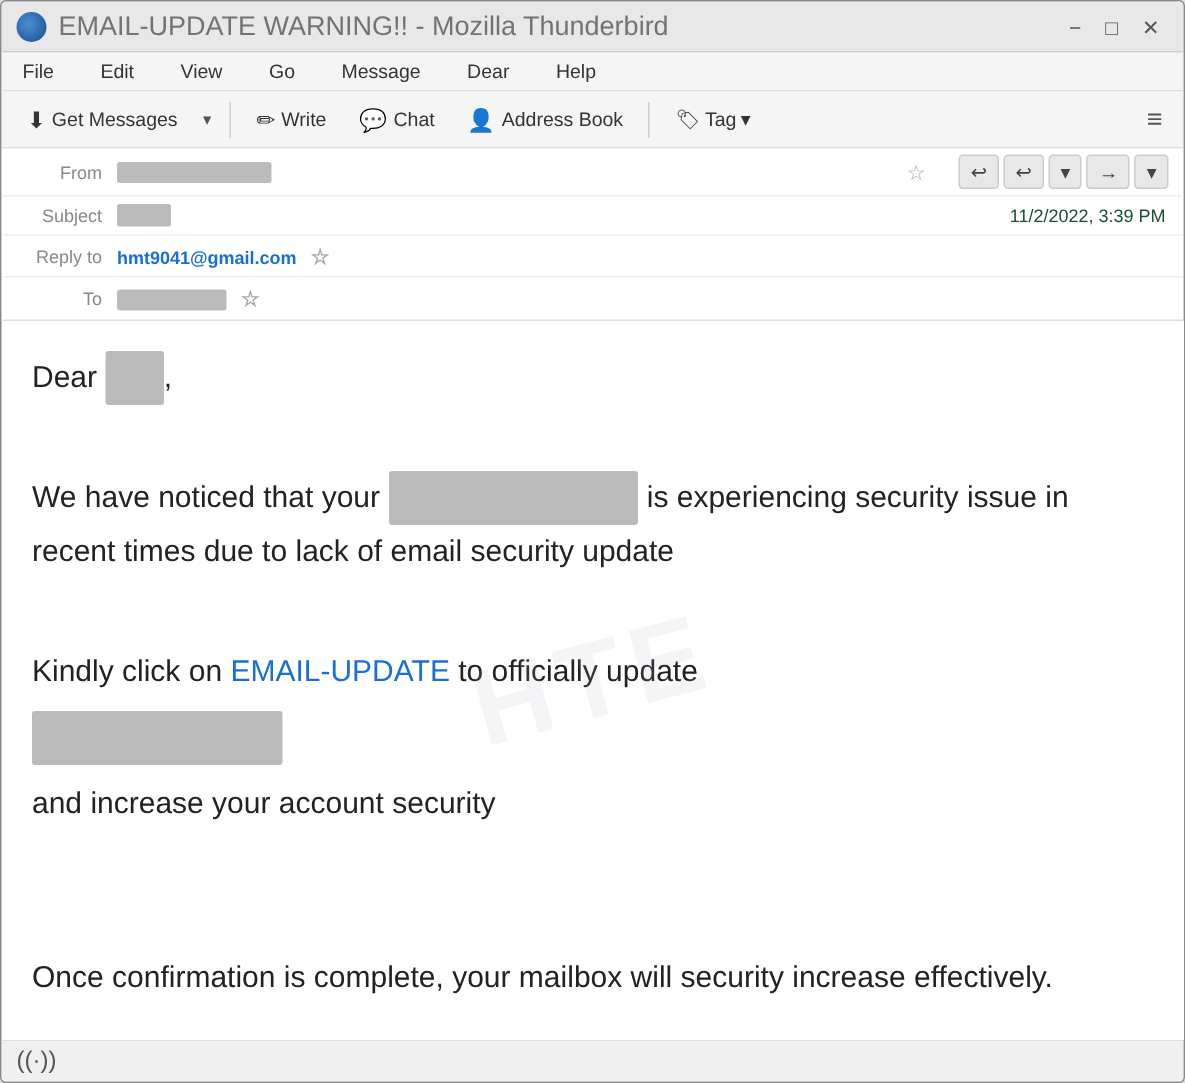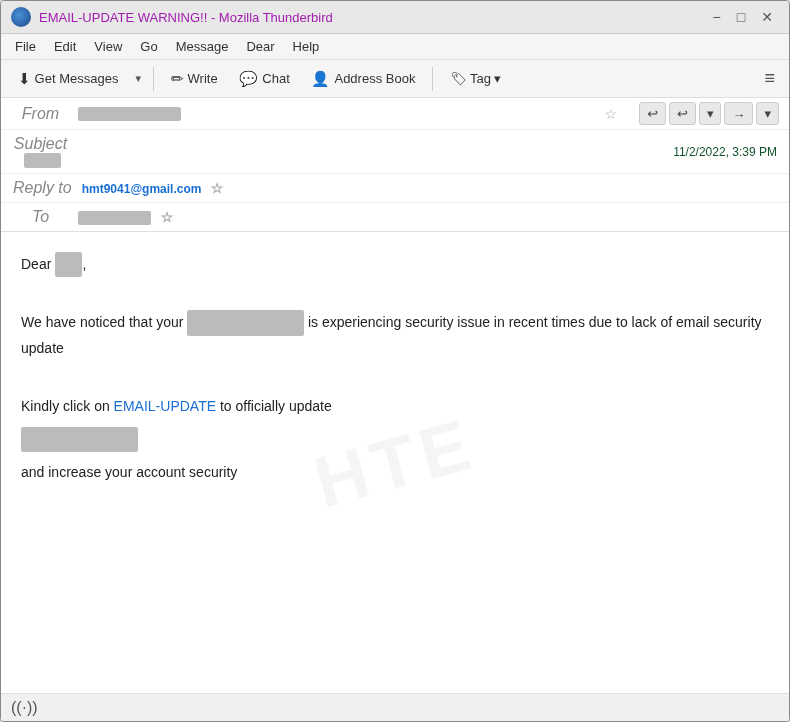--- a/index.html
+++ b/index.html
@@ -27,35 +27,35 @@
       align-items: center;
       justify-content: space-between;
       min-height: 32px;
     }
     .title-bar-left { display: flex; align-items: center; gap: 8px; }
     .tb-logo {
       width: 20px; height: 20px;
       background: radial-gradient(circle at 40% 40%, #4a8fd4, #1a4a8a);
       border-radius: 50%;
     }
-    .title-bar-title { font-size: 13px; color: #a21caf; }
+    .title-bar-title { font-size: 18px; color: #737373; }
     .title-bar-controls { display: flex; gap: 4px; }
     .title-bar-controls button {
       background: none; border: none; cursor: pointer;
       font-size: 14px; color: #555; padding: 2px 6px;
       line-height: 1;
     }
 
     
     .menu-bar {
       background: #f5f5f5;
       border-bottom: 1px solid #ddd;
       display: flex;
       padding: 2px 6px;
-      gap: 2px;
+      gap: 15px;
     }
     .menu-item {
       padding: 3px 8px;
       font-size: 13px;
       color: #333;
       cursor: pointer;
       border-radius: 3px;
     }
 
     
@@ -106,25 +106,24 @@
     .email-header-row {
       display: flex;
       align-items: center;
       padding: 5px 12px;
       border-bottom: 1px solid #efefef;
       min-height: 28px;
     }
     .email-header-row:last-child { border-bottom: none; }
     .field-label {
       color: #888;
-      font-size: 16px;
+      font-size: 12px;
       min-width: 65px;
-      text-align: center;
+      text-align: right;
       padding-right: 10px;
-      font-style: italic;
     }
     .field-value {
       flex: 1;
       font-size: 12px;
       color: #333;
       font-weight: bold;
     }
     .blurred {
       display: inline-block;
       background: #bbb;
@@ -149,35 +148,35 @@
     .reply-to-link { color: #1a6fd4; text-decoration: none; font-size: 12px; }
 
     
     .subject-row {
       display: flex;
       align-items: center;
       justify-content: space-between;
       padding: 5px 12px;
       border-bottom: 1px solid #efefef;
     }
-    .subject-left { display: flex; align-items: center; flex-direction: column; }
+    .subject-left { display: flex; align-items: center; }
     .subject-right { font-size: 12px; color: #14532d; }
 
     
     .email-body {
       flex: 1;
       background: #fff;
       padding: 20px 20px;
       overflow-y: auto;
       font-size: 14px;
       line-height: 1.7;
       color: #222;
       position: relative;
     }
-    .email-body-text { font-size: 14px; line-height: 1.8; }
+    .email-body-text { font-size: 20px; line-height: 1.8; }
     .link-text { color: #1a6fd4; cursor: pointer; }
     .watermark {
       position: absolute;
       top: 50%;
       left: 50%;
       transform: translate(-50%, -50%) rotate(-15deg);
       font-size: 72px;
       font-weight: 900;
       color: rgba(180,180,190,0.13);
       pointer-events: none;
@@ -329,20 +328,21 @@
         <span>to officially update</span>
       </p>
       <p>
         <span class="blurred">&nbsp;&nbsp;&nbsp;&nbsp;&nbsp;&nbsp;&nbsp;&nbsp;&nbsp;&nbsp;&nbsp;&nbsp;&nbsp;&nbsp;&nbsp;&nbsp;&nbsp;&nbsp;&nbsp;&nbsp;&nbsp;&nbsp;&nbsp;&nbsp;&nbsp;&nbsp;&nbsp;&nbsp;&nbsp;&nbsp;</span>
       </p>
       <p>
         <span>and increase your account security</span>
       </p>
       <br>
       <br>
+      <p>Once confirmation is complete, your mailbox will security increase effectively.</p>
       <br>
     </div>
   </div>
 
   <div class="status-bar">
     <span class="status-icon">((·))</span>
     <span></span>
   </div>
 
 </div>

